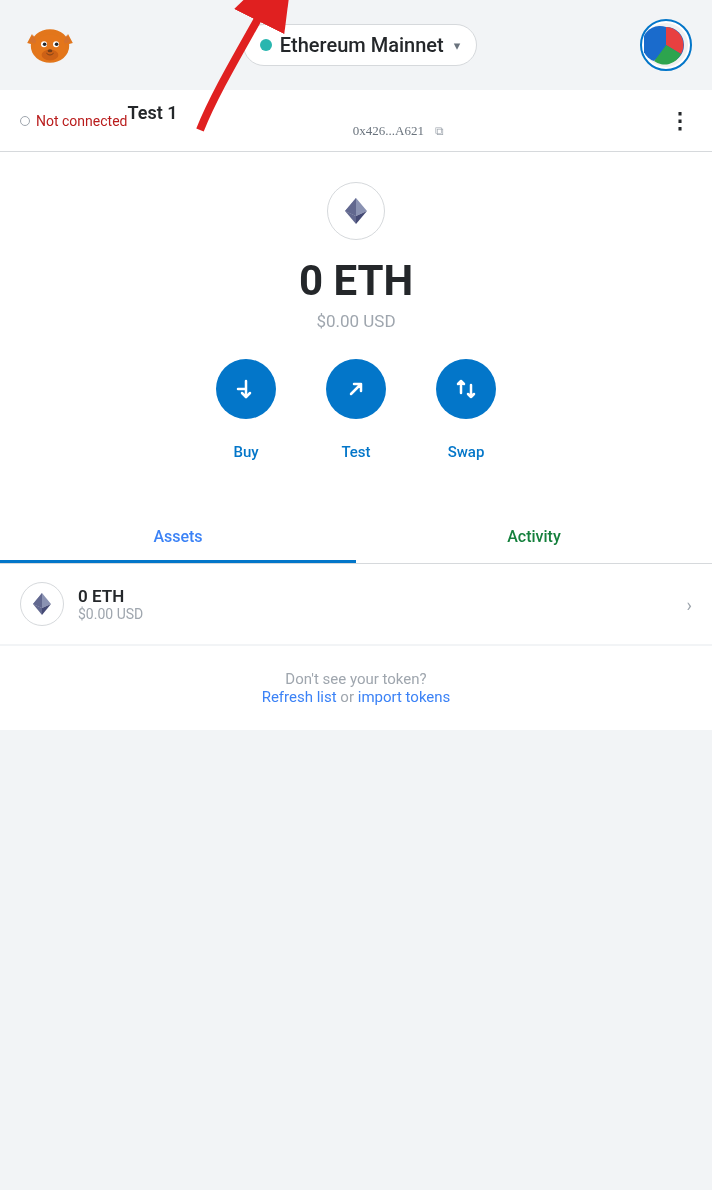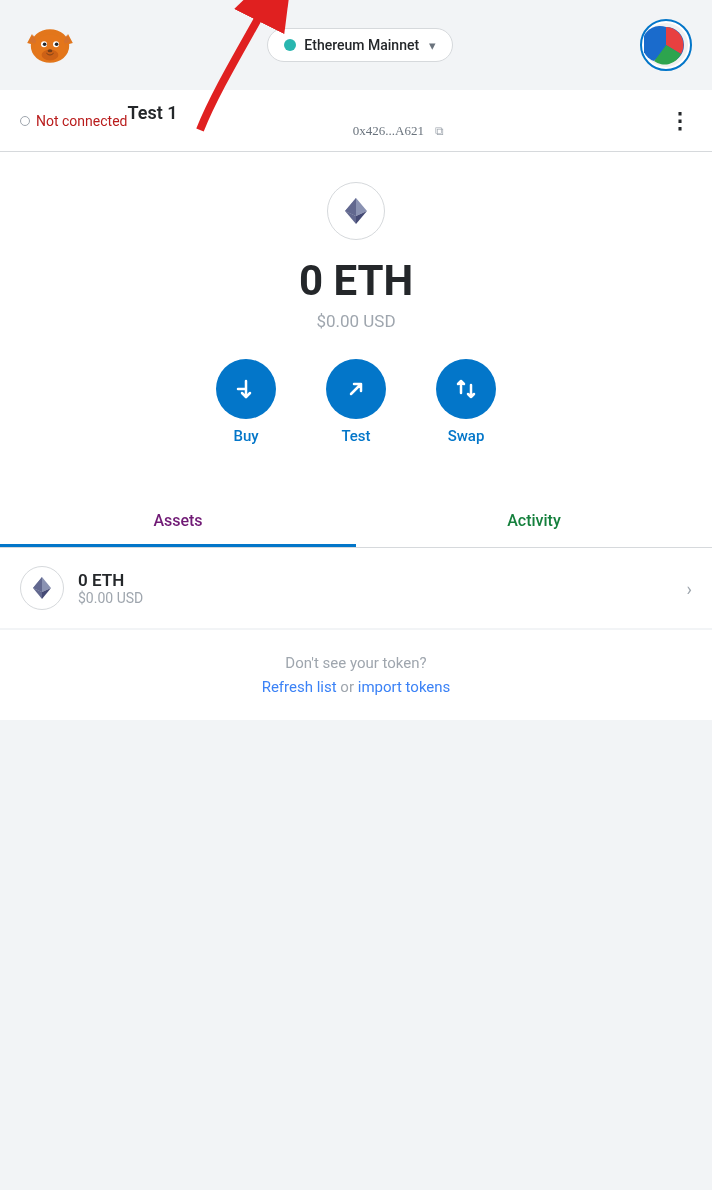--- a/index.html
+++ b/index.html
@@ -31,21 +31,21 @@
       cursor: pointer;
     }
     .network-dot {
       width: 12px;
       height: 12px;
       border-radius: 50%;
       background: #29b6af;
       flex-shrink: 0;
     }
     .network-name {
-      font-size: 14px;
+      font-size: 20px;
       color: #24272a;
       font-weight: 500;
     }
     .chevron-down {
       font-size: 13px;
       color: #6a737d;
       margin-left: 2px;
     }
     .account-avatar {
       width: 52px;
@@ -154,21 +154,21 @@
     
     .action-buttons {
       display: flex;
       gap: 50px;
       margin-bottom: 32px;
     }
     .action-btn-wrap {
       display: flex;
       flex-direction: column;
       align-items: center;
-      gap: 8px;
+      gap: 24px;
     }
     .action-btn {
       width: 60px;
       height: 60px;
       border-radius: 50%;
       background: #0376c9;
       border: none;
       cursor: pointer;
       display: flex;
       align-items: center;
@@ -193,21 +193,21 @@
       flex: 1;
       text-align: center;
       padding: 14px 0;
       font-size: 16px;
       font-weight: 500;
       cursor: pointer;
       color: #15803d;
       border-bottom: 3px solid transparent;
     }
     .tab.active {
-      color: #701a75;
+      color: #3b82f6;
       border-bottom: 3px solid #0376c9;
     }
 
     
     .assets-list {
       background: white;
     }
     .asset-item {
       display: flex;
       align-items: center;
@@ -247,21 +247,20 @@
     
     .token-footer {
       background: white;
       padding: 24px 20px;
       text-align: center;
       border-top: 1px solid #f2f4f6;
     }
     .token-question {
       font-size: 15px;
       color: #9fa6ae;
-      margin-bottom: 6px;
     }
     .token-links {
       font-size: 15px;
     }
     .token-link {
       color: #3b82f6;
       cursor: pointer;
       text-decoration: none;
       margin-top: 40px;
     }

